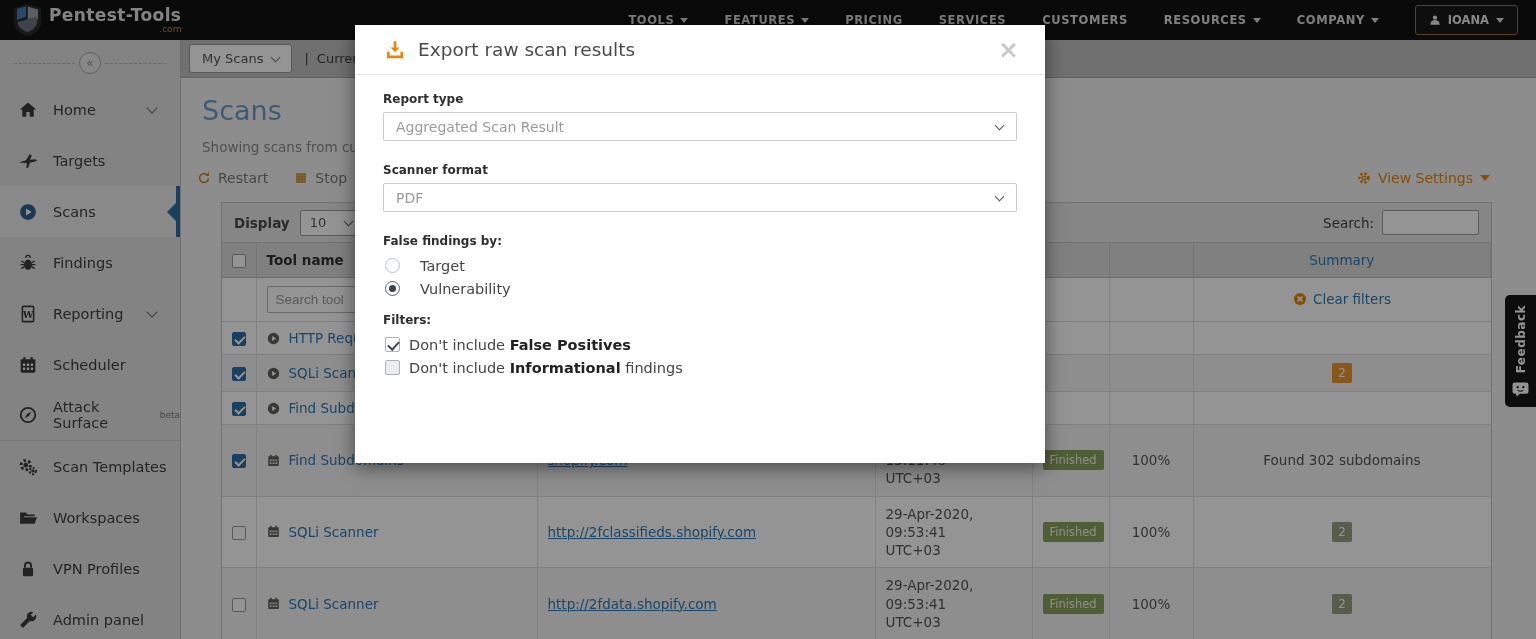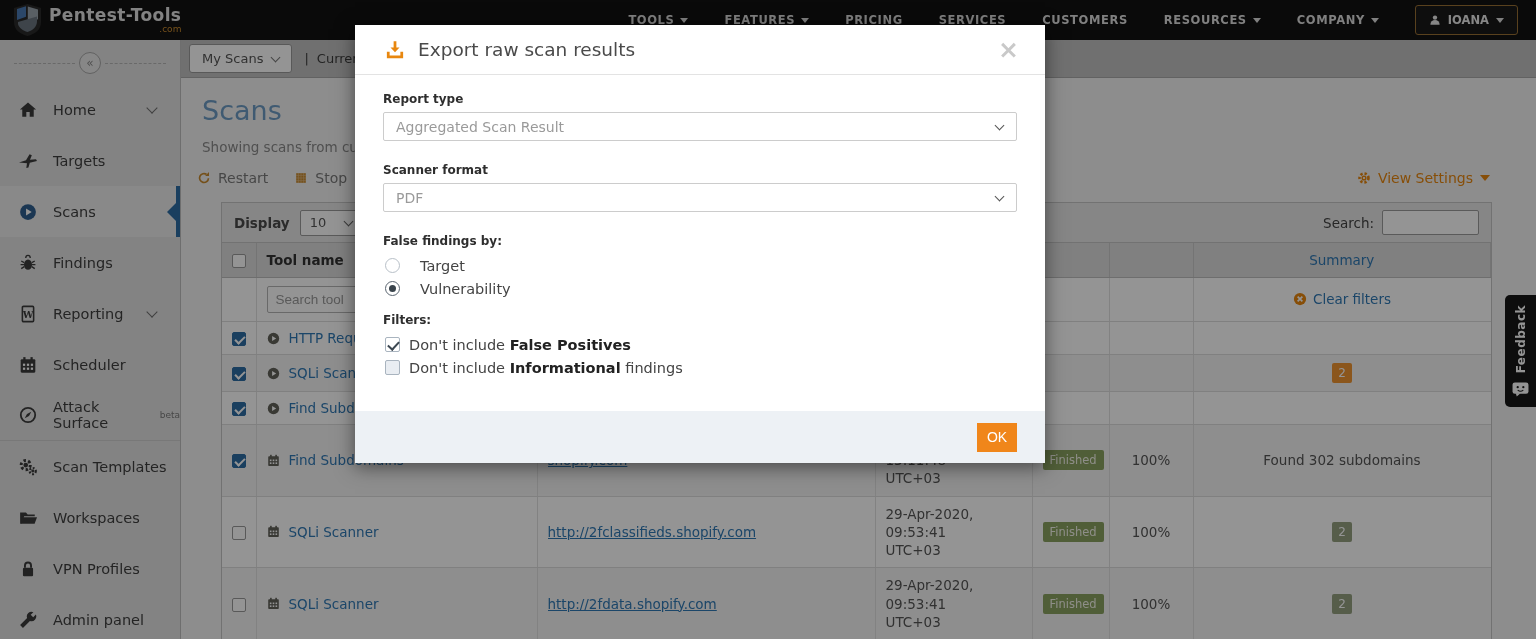--- a/index.html
+++ b/index.html
@@ -679,18 +679,15 @@
           <span class="frag"><span>Don't include </span><b>False Positives</b><span></span></span>
         </label>
 
         <label class="cb-line">
           <input type="checkbox" class="cbm" style="">
           <span class="frag"><span>Don't include </span><b>Informational</b><span> findings</span></span>
         </label>
 
 
     </div>
-    <div class="modal-foot">
-      <button class="ok-btn">OK</button>
-    </div>
   </div>
 
 </div>
 
 </body></html>

